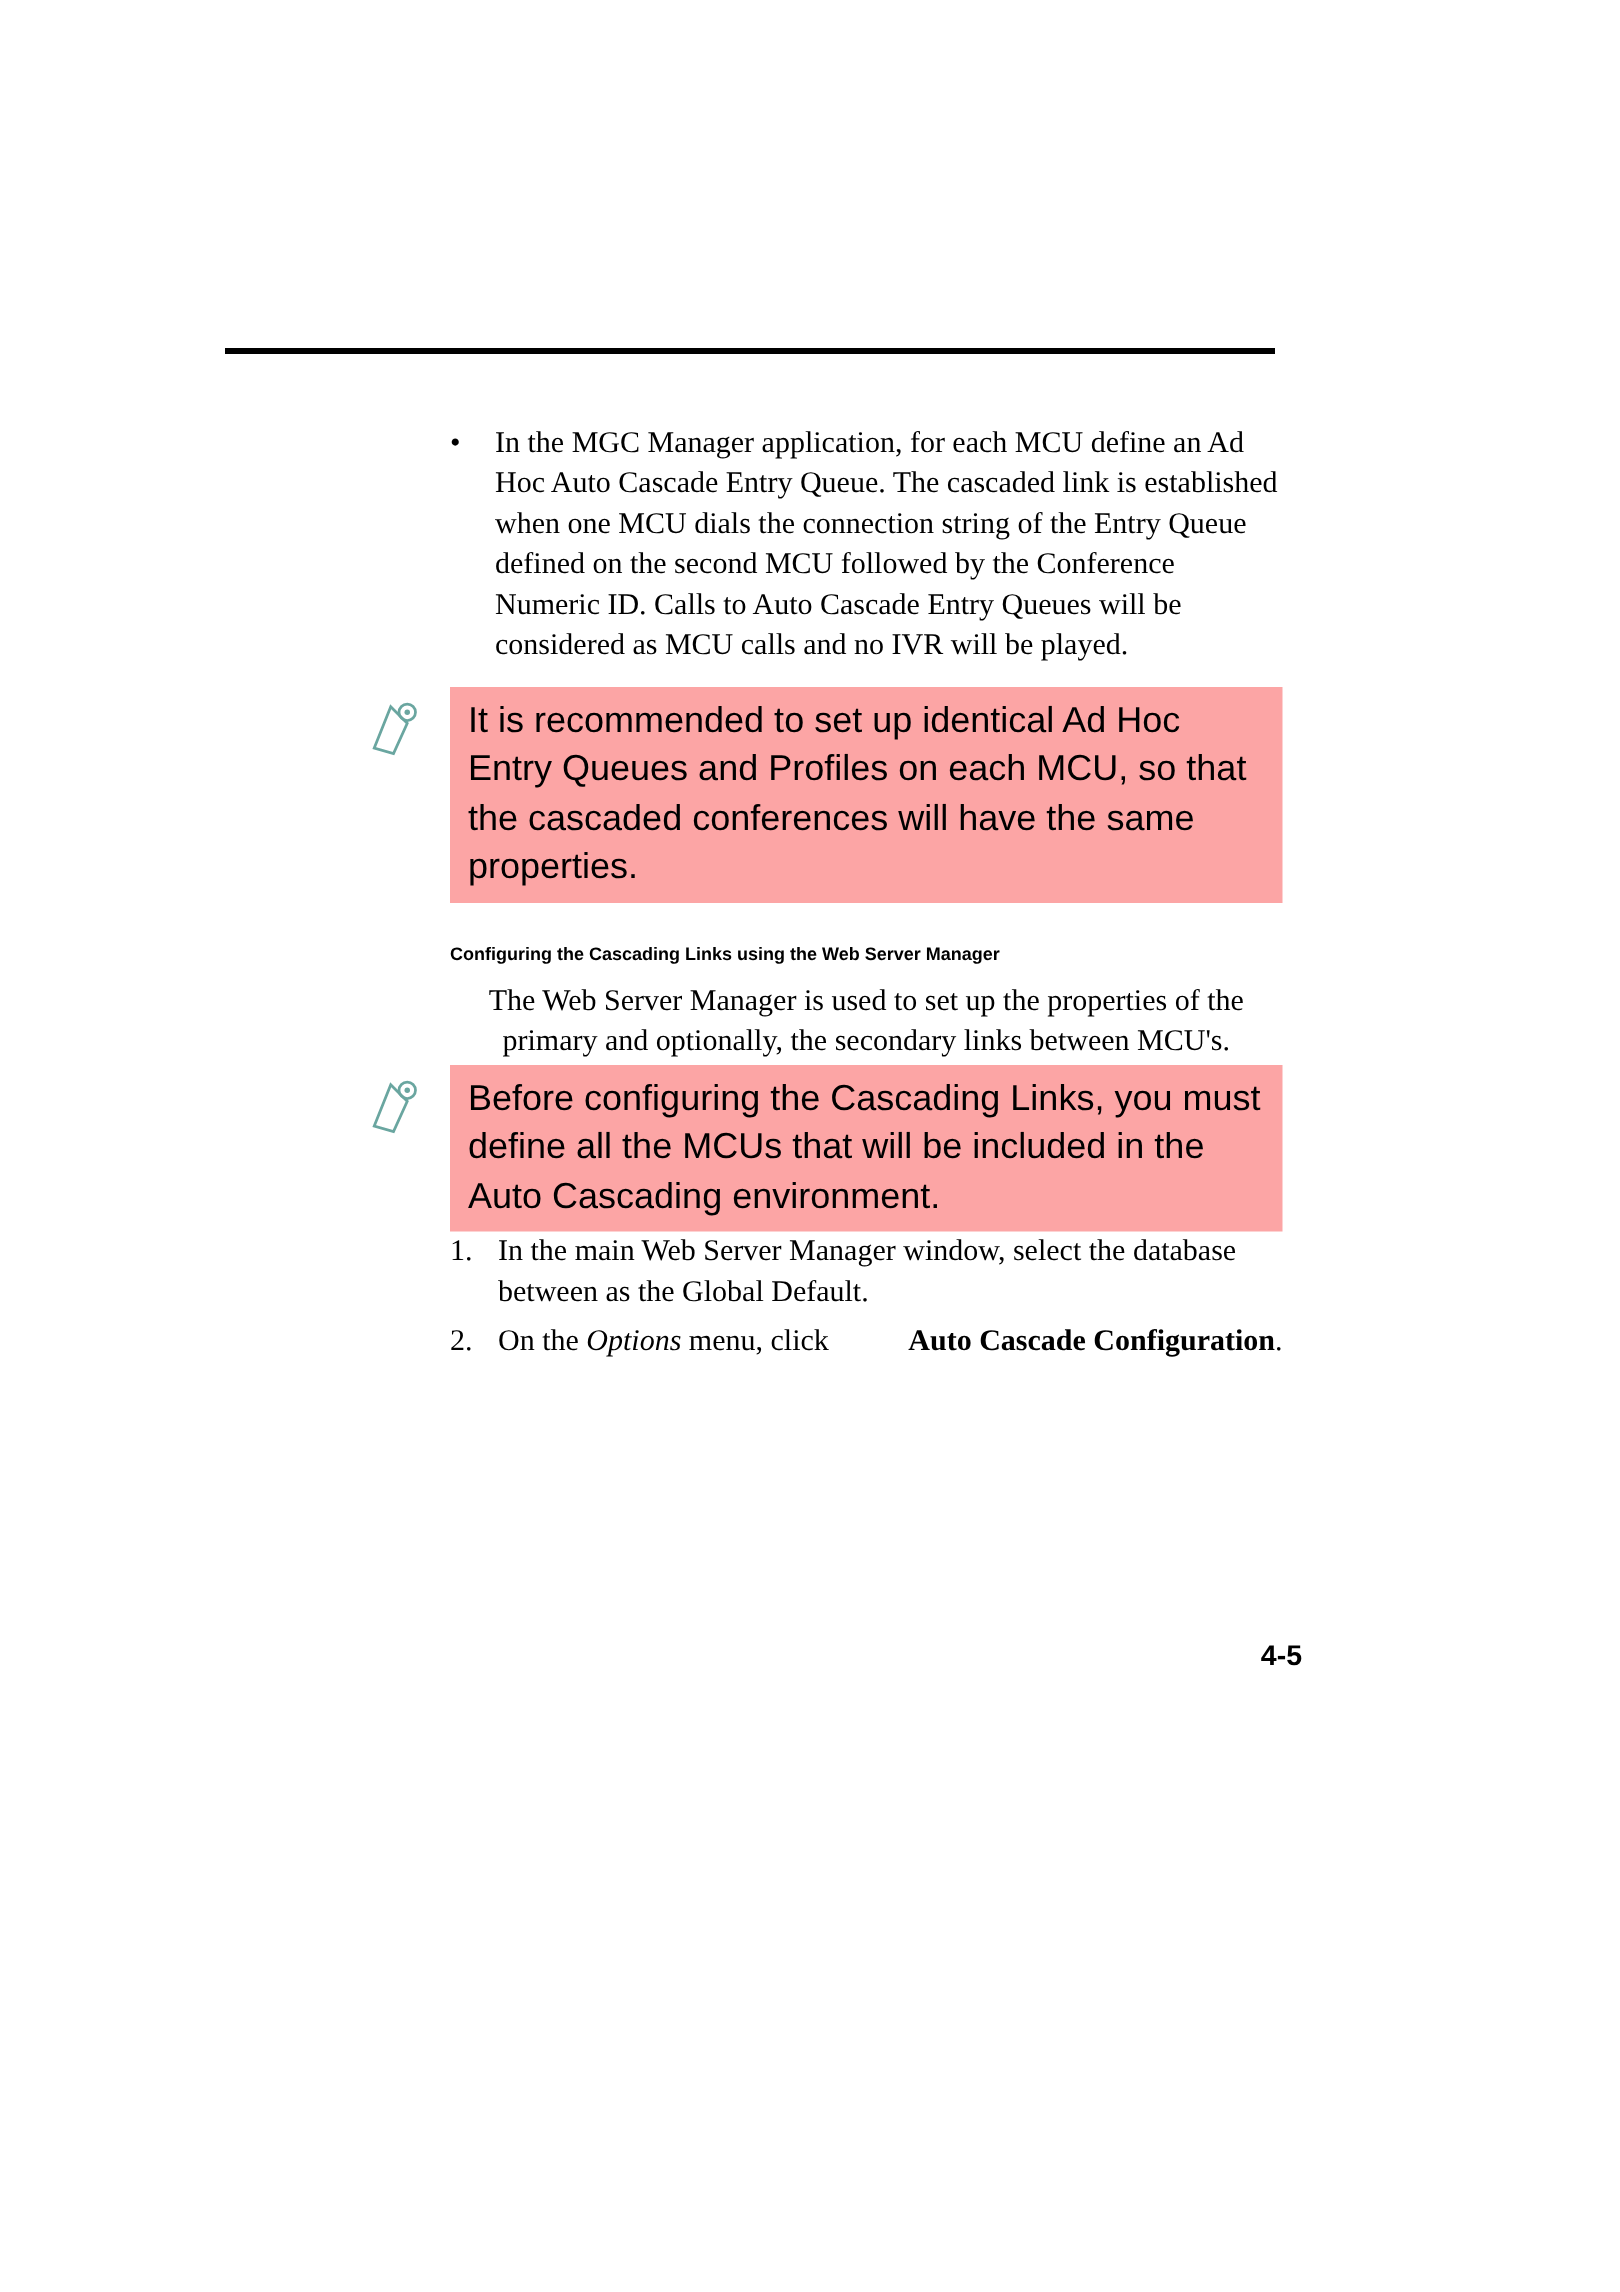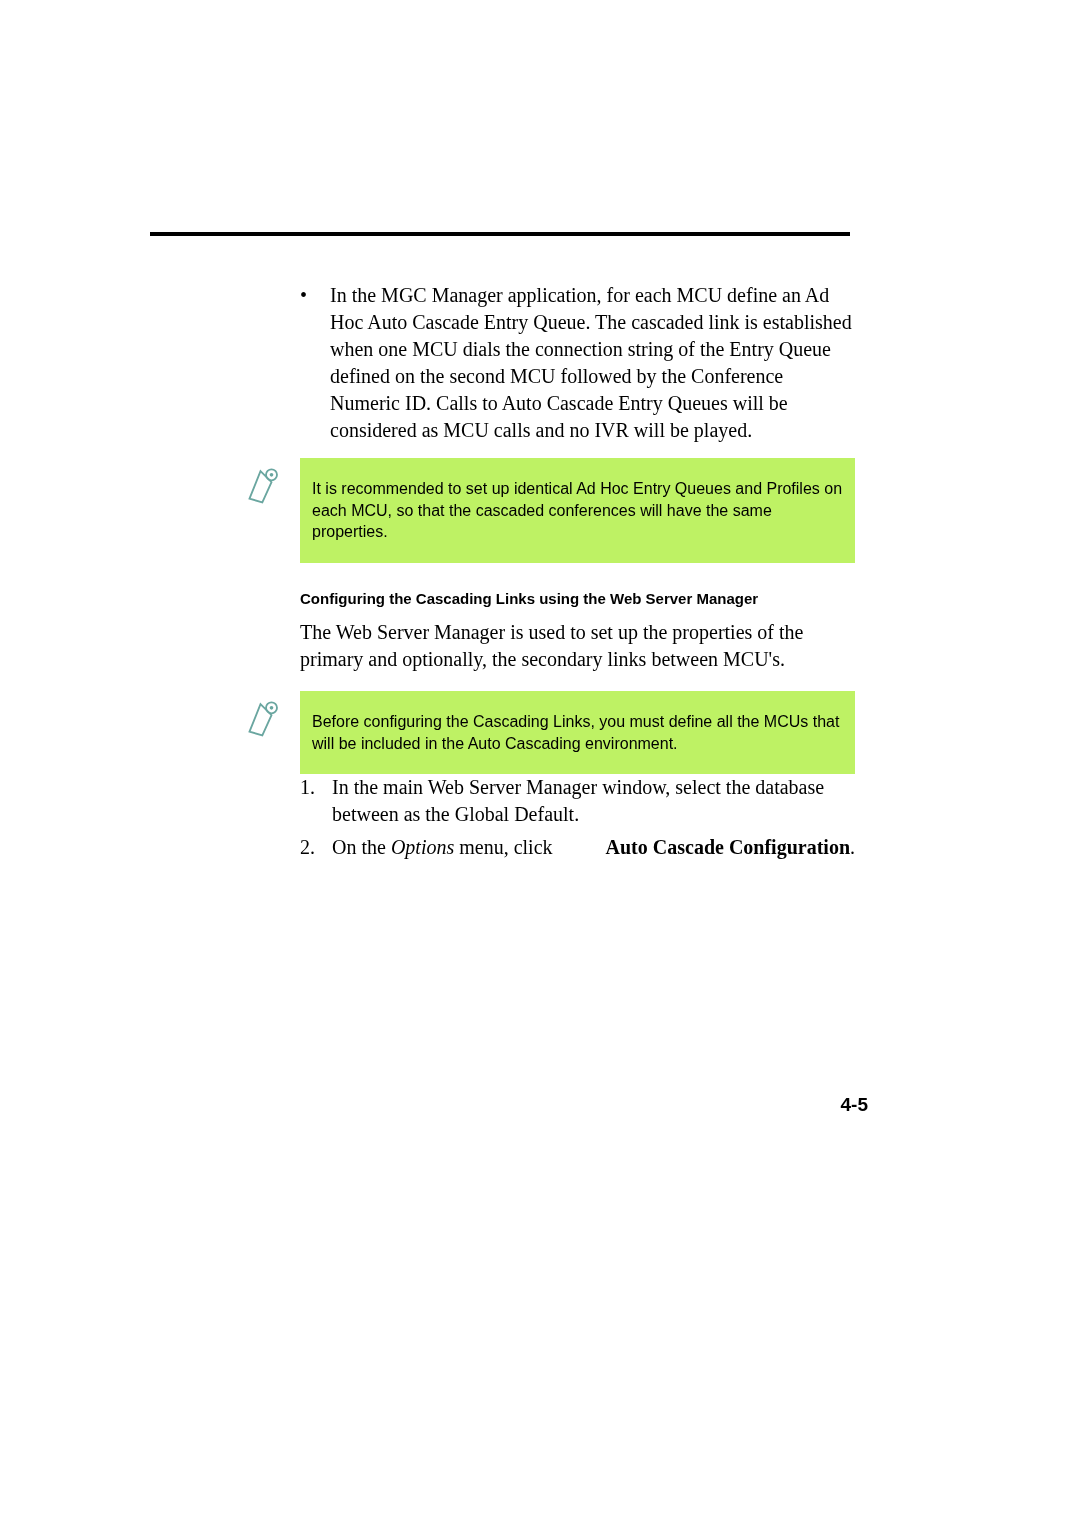--- a/index.html
+++ b/index.html
@@ -54,46 +54,47 @@
     flex: 0 0 30px;
     font-size: 20px;
   }
   .bullet-text {
     flex: 1;
   }
   .sub-para {
     margin-top: 8px;
   }
   .note-box {
-    background: #bef264;
-    padding: 20px 12px;
+    background: #fca5a5;
+    padding: 7px 12px;
     font-family: Arial, Helvetica, sans-serif;
-    font-size: 16px;
+    font-size: 24px;
     line-height: 1.35;
     box-sizing: border-box;
   }
   .note-icon {
     width: 44px;
     height: 44px;
     margin-top: 4px;
   }
   .note-icon svg {
     width: 44px;
     height: 44px;
     display: block;
   }
   .section-heading {
     font-family: Arial, Helvetica, sans-serif;
     font-weight: bold;
-    font-size: 15px;
+    font-size: 12px;
     margin-top: 26px;
     margin-bottom: 10px;
   }
   .para {
-    margin-bottom: 18px;
+    margin-bottom: 2px;
+    text-align: center;
   }
   .procedure-heading {
     font-family: "Times New Roman", Times, serif;
     font-weight: bold;
     font-size: 20px;
     margin-top: 22px;
     margin-bottom: 8px;
   }
   .num-row {
     display: flex;

